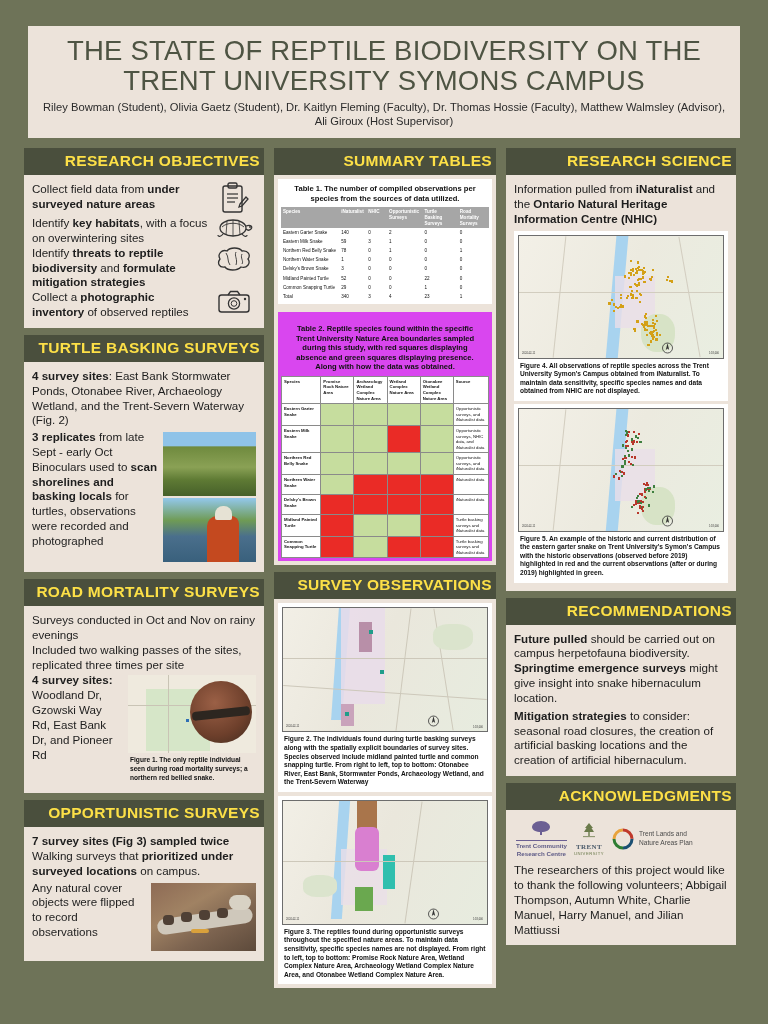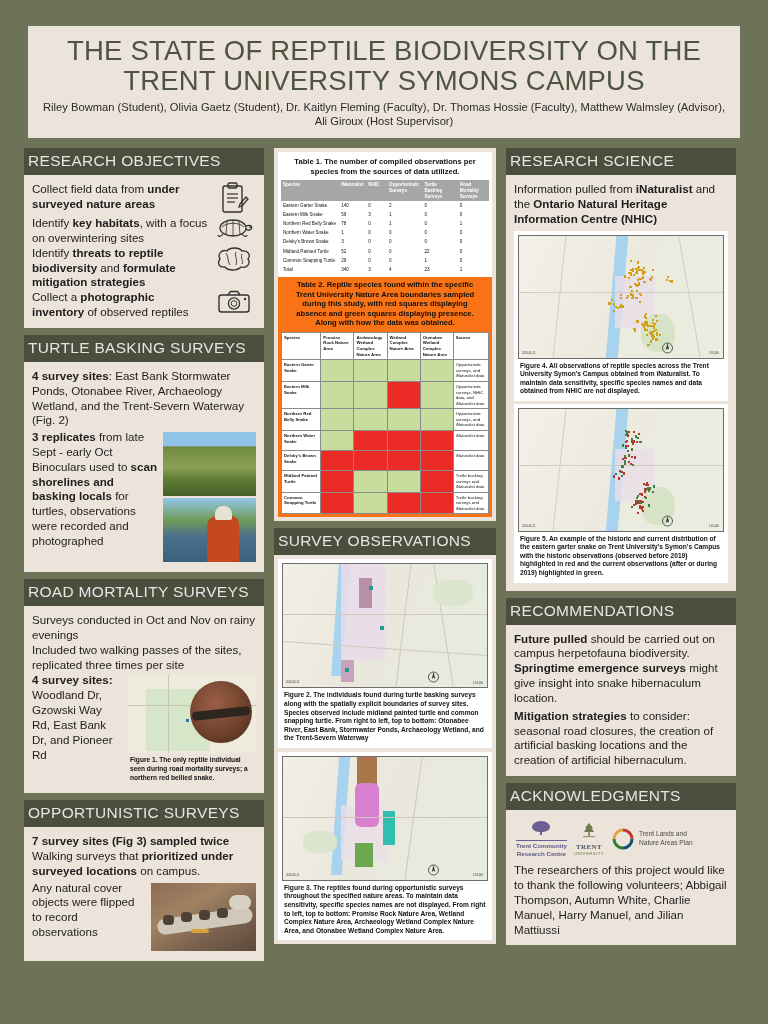--- a/index.html
+++ b/index.html
@@ -42,26 +42,26 @@
   
   .columns { display: flex; gap: 10px; padding: 0 14px; align-items: flex-start; }
   .col { display: flex; flex-direction: column; gap: 7px; }
   .col-left { width: 240px; }
   .col-mid { width: 222px; }
   .col-right { width: 230px; }
 
   
   .sec-head {
     background: #4a4f3d;
-    color: #e5e5e5;
-    text-align: left;
+    color: #fde047;
+    text-align: right;
     font-size: 15.5px;
     letter-spacing: 0.3px;
     padding: 4px 4px 5px 4px;
-    font-weight: 400;
+    font-weight: 700;
   }
   .panel {
     background: #ece3da;
     padding: 7px 8px 8px 8px;
   }
 
   .body-txt { font-size: 11.6px; line-height: 1.28; color: #1d1d1d; }
   .body-txt b { font-weight: 700; }
   .caption { font-size: 6.6px; line-height: 1.30; color: #111; font-weight: 700; padding: 3px 2px 1px 2px; }
 
@@ -264,20 +264,21 @@
             <div class="body-txt">Any natural cover objects were flipped to record observations</div>
           </div>
         </div>
       </div>
 
     </div>
 
     <div class="col col-mid">
 
       <div>
+        <div class="sec-head">SUMMARY TABLES</div>
         <div class="panel" style="padding:4px;">
           <div style="background:#fff;padding:2px 3px 3px 3px;">
             <div class="tbl-title">Table 1. The number of compiled observations per species from the sources of data utilized.</div>
             <table class="t1">
               <colgroup>
                   <col style="width:28%">
                   <col style="width:13%">
                   <col style="width:10%">
                   <col style="width:17%">
                   <col style="width:17%">
@@ -355,21 +356,21 @@
                     <td>340</td>
                     <td>3</td>
                     <td>4</td>
                     <td>23</td>
                     <td>1</td>
                   </tr>
                 </tbody>
             </table>
           </div>
 
-          <div style="background:#f97316;padding:0 3px 3px 3px;margin-top:0;">
+          <div style="background:#d946ef;padding:9px 3px 3px 3px;margin-top:8px;">
             <div class="tbl-title">Table 2. Reptile species found within the specific Trent University Nature Area boundaries sampled during this study, with red squares displaying absence and green squares displaying presence. Along with how the data was obtained.</div>
             <table class="t2">
               <colgroup>
                   <col style="width:19%">
                   <col style="width:16%">
                   <col style="width:16%">
                   <col style="width:16%">
                   <col style="width:16%">
                   <col style="width:17%">
                 </colgroup>

